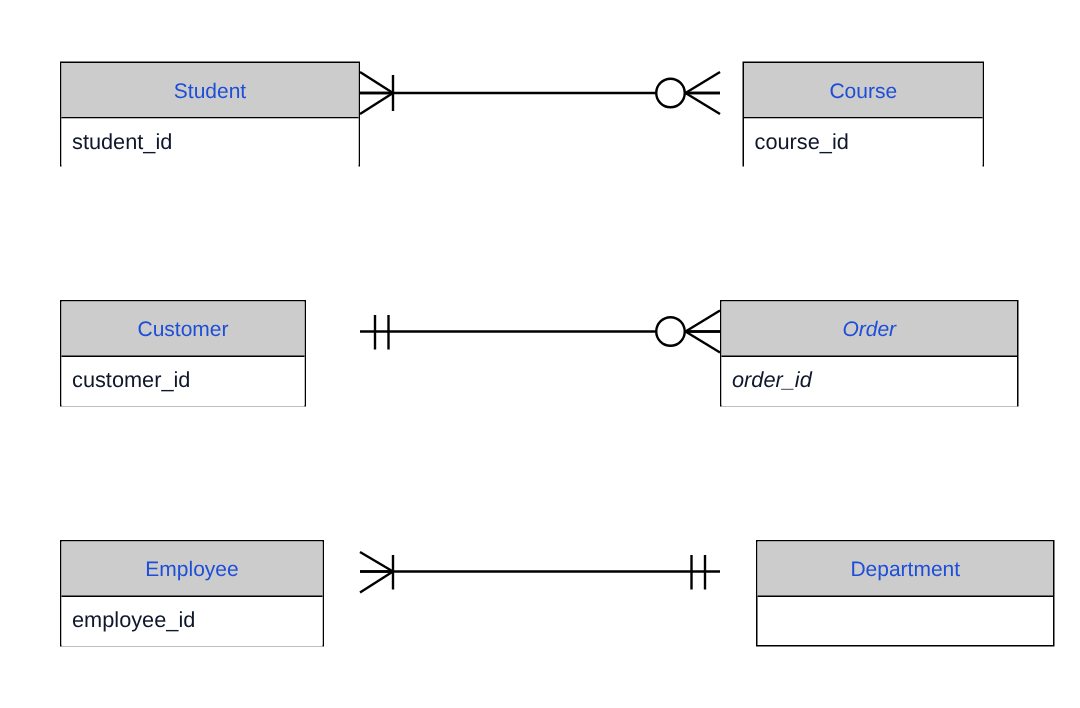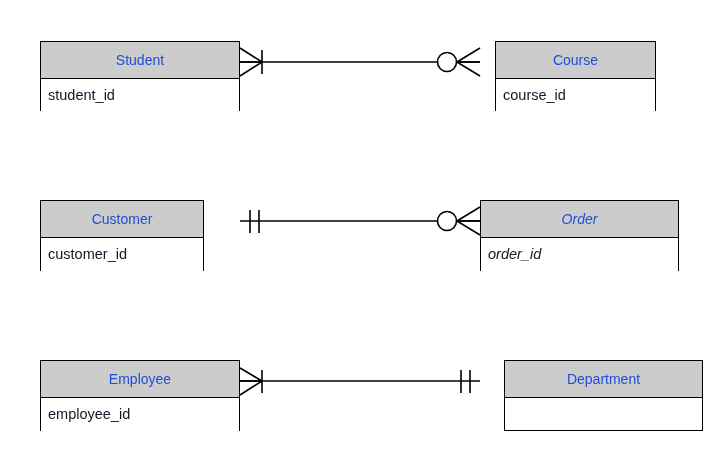--- a/index.html
+++ b/index.html
@@ -129,21 +129,21 @@
   <div class="entity" style="left:40px; top:200px; width:164px; height:71px;">
     <div class="entity-header">Customer</div>
     <div class="entity-attr">customer_id</div>
   </div>
 
   <div class="entity" style="left:480px; top:200px; width:199px; height:71px;font-style:italic;">
     <div class="entity-header">Order</div>
     <div class="entity-attr">order_id</div>
   </div>
 
-  <div class="entity" style="left:40px; top:360px; width:200px; height:71px;">
+  <div class="entity" style="left:40px; top:360px; width:176px; height:71px;">
     <div class="entity-header">Employee</div>
     <div class="entity-attr">employee_id</div>
   </div>
 
   <div class="entity" style="left:480px; top:360px; width:199px; height:71px;margin-left:24px;">
     <div class="entity-header">Department</div>
   </div>
 
 </div>
 

